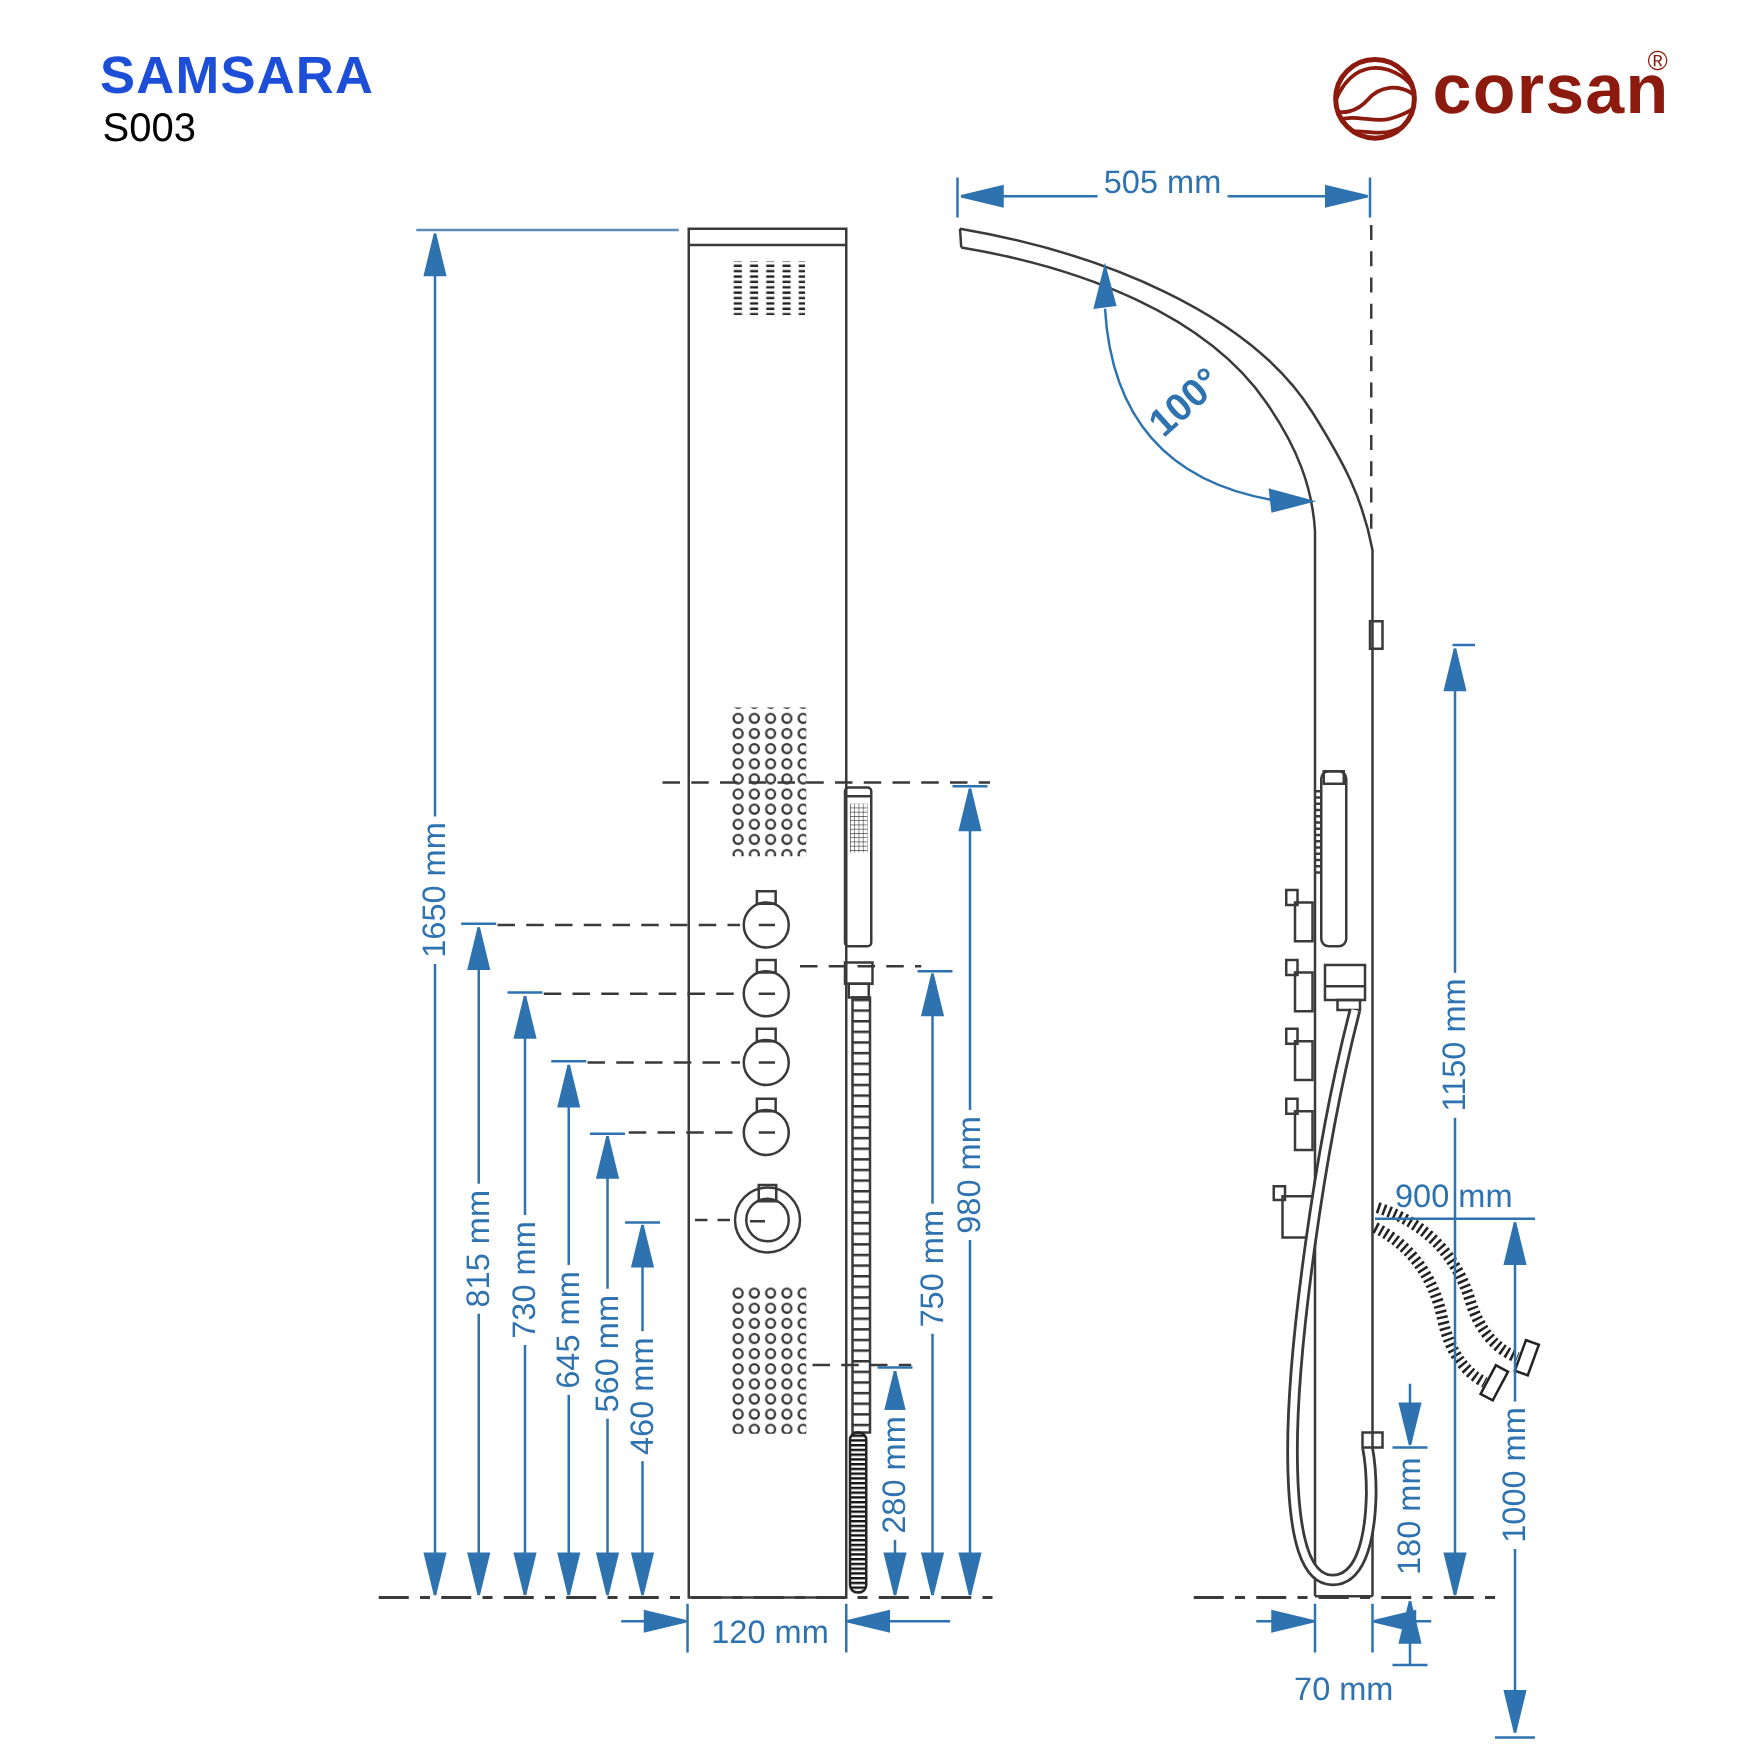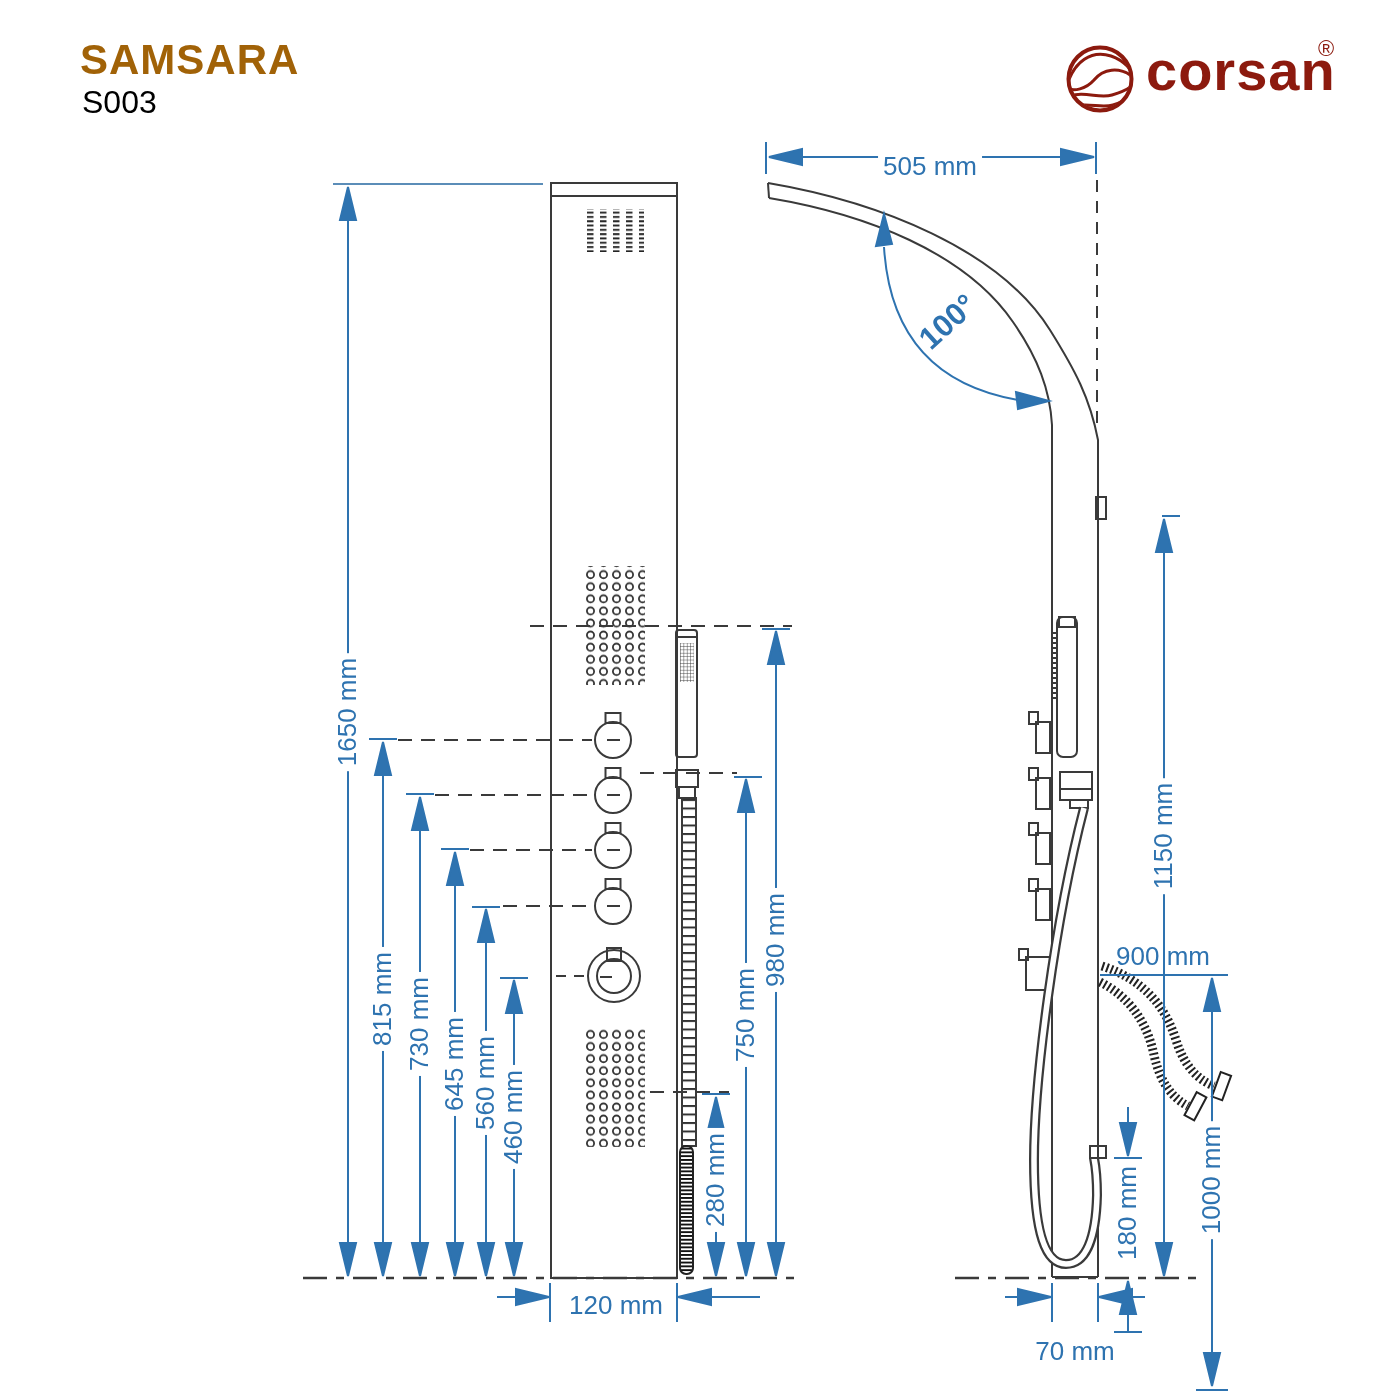--- a/index.html
+++ b/index.html
@@ -6,21 +6,21 @@
   #stage{position:relative;width:1400px;height:1400px;background:#fff;overflow:hidden;
          font-family:"Liberation Sans", sans-serif;}
   #drawing{position:absolute;left:0;top:0;}
   .lbl{position:absolute;white-space:nowrap;}
   .dim{font-size:26px;color:#2E73B0;background:#fff;padding:0 5px;line-height:1.05;
        transform:translate(-50%,-50%);}
   .dim.v{transform:translate(-50%,-50%) rotate(-90deg);}
   .dim.nobg{background:transparent;}
   .angle{font-size:31px;font-weight:700;color:#2E73B0;
          transform:translate(-50%,-50%) rotate(-42deg);}
-  .brand-title{left:80px;top:36px;font-size:42px;font-weight:700;letter-spacing:1px;color:#a16207;}
+  .brand-title{left:80px;top:36px;font-size:42px;font-weight:700;letter-spacing:1px;color:#1d4ed8;}
   .brand-code{left:82px;top:84px;font-size:32px;color:#000000;}
   .logo-text{left:1146px;top:38px;font-size:56px;font-weight:700;letter-spacing:1px;color:#8C1A0E;}
   .logo-reg{left:1318px;top:36px;font-size:22px;font-weight:400;color:#8C1A0E;}
 </style>
 </head>
 <body>
 
 <div id="stage">
 
 <svg id="drawing" width="1400" height="1400" viewBox="0 0 1400 1400">
@@ -265,20 +265,20 @@
   <span class="lbl dim v" style="left:383px;top:999px">815 mm</span>
   <span class="lbl dim v" style="left:420px;top:1024px">730 mm</span>
   <span class="lbl dim v" style="left:455px;top:1064px">645 mm</span>
   <span class="lbl dim v" style="left:486px;top:1083px">560 mm</span>
   <span class="lbl dim v" style="left:514px;top:1117px">460 mm</span>
   <span class="lbl dim v" style="left:716px;top:1180px">280 mm</span>
   <span class="lbl dim v" style="left:746px;top:1015px">750 mm</span>
   <span class="lbl dim v" style="left:776px;top:940px">980 mm</span>
   <span class="lbl dim" style="left:616px;top:1306px">120 mm</span>
 
-  <span class="lbl dim" style="left:930px;top:167px">505 mm</span>
+  <span class="lbl dim" style="left:930px;top:146px">505 mm</span>
   <span class="lbl angle" style="left:948px;top:322px">100°</span>
   <span class="lbl dim v" style="left:1164px;top:836px">1150 mm</span>
   <span class="lbl dim nobg" style="left:1163px;top:957px">900 mm</span>
   <span class="lbl dim v" style="left:1212px;top:1180px">1000 mm</span>
   <span class="lbl dim v" style="left:1128px;top:1213px">180 mm</span>
   <span class="lbl dim" style="left:1075px;top:1352px">70 mm</span>
 </div>
 
 </body></html>

